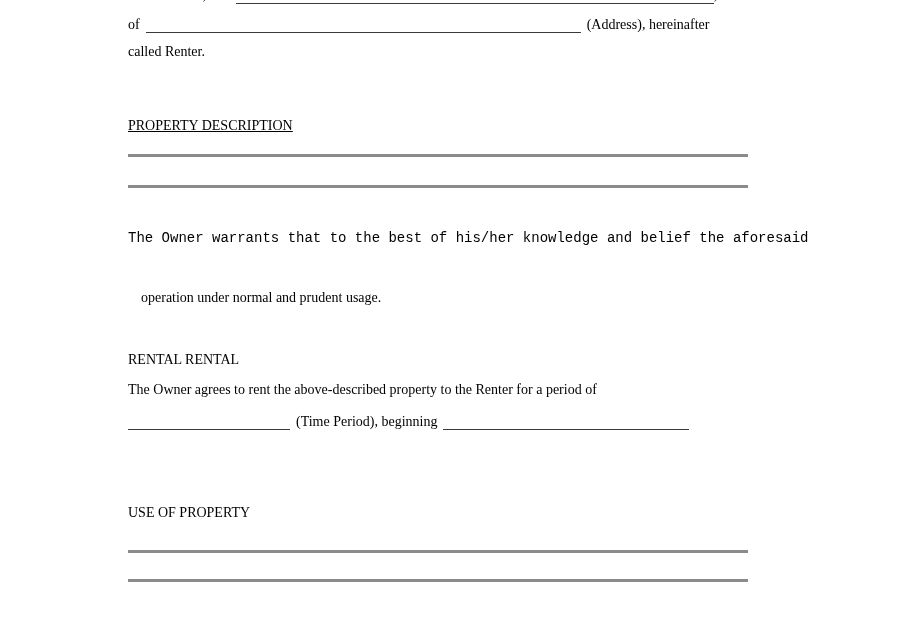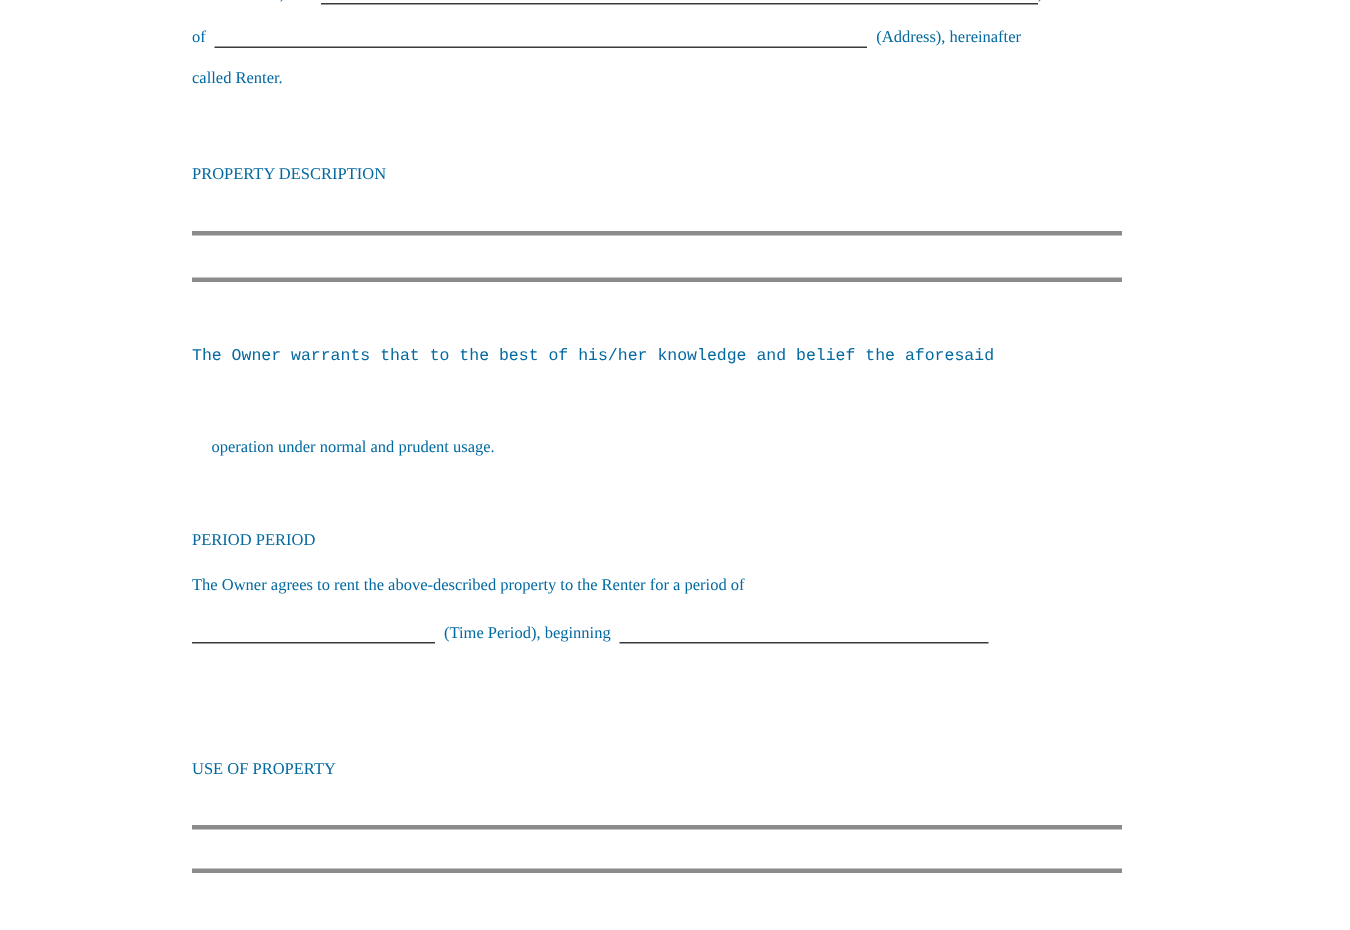--- a/index.html
+++ b/index.html
@@ -3,22 +3,22 @@
 <meta charset="utf-8">
 <style>
   html, body { margin: 0; padding: 0; }
   .page {
     position: relative;
     width: 900px;
     height: 620px;
     background: #ffffff;
     overflow: hidden;
     font-family: "Liberation Serif", "DejaVu Serif", serif;
-    font-size: 11px;
-    color: #0369a1;
+    font-size: 14px;
+    color: #000000;
   }
   .doc-line {
     position: absolute;
     left: 128px;
     height: 20px;
     line-height: 20px;
     white-space: nowrap;
   }
   .blank {
     display: inline-block;
@@ -51,36 +51,36 @@
   </div>
 
   <div class="doc-line" style="top:15px;">
     <span>of</span><span class="blank w435 ml mr"></span><span>(Address), hereinafter</span>
   </div>
 
   <div class="doc-line" style="top:42px;">
     <span>called Renter.</span>
   </div>
 
-  <div class="doc-line" style="top:106px;">
+  <div class="doc-line" style="top:116px;text-decoration:underline;">
     <span>PROPERTY DESCRIPTION</span>
   </div>
 
   <div class="rule" style="top:154px;"></div>
   <div class="rule" style="top:185px;"></div>
 
   <div class="doc-line" style="top:228px;font-family:Liberation Mono, monospace;">
     <span>The Owner warrants that to the best of his/her knowledge and belief the aforesaid</span>
   </div>
   <div class="doc-line" style="top:288px;margin-left:13px;">
     <span>operation under normal and prudent usage.</span>
   </div>
 
   <div class="doc-line" style="top:350px;">
-    <span>PERIOD PERIOD</span>
+    <span>RENTAL RENTAL</span>
   </div>
 
   <div class="doc-line" style="top:380px;">
     <span>The Owner agrees to rent the above-described property to the Renter for a period of</span>
   </div>
 
   <div class="doc-line" style="top:412px;font-family:Liberation Serif, serif;">
     <span class="blank w162 mr"></span><span>(Time Period), beginning</span><span class="blank w246 ml"></span>
   </div>
 

